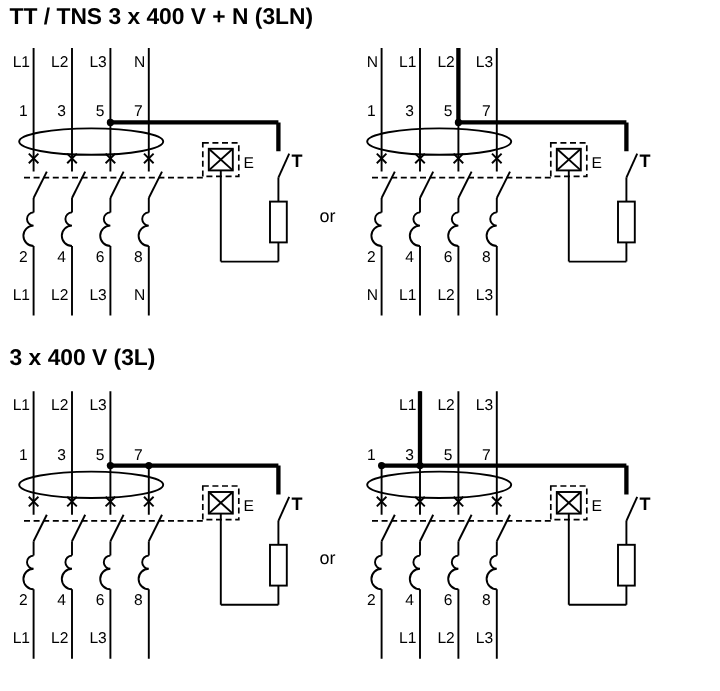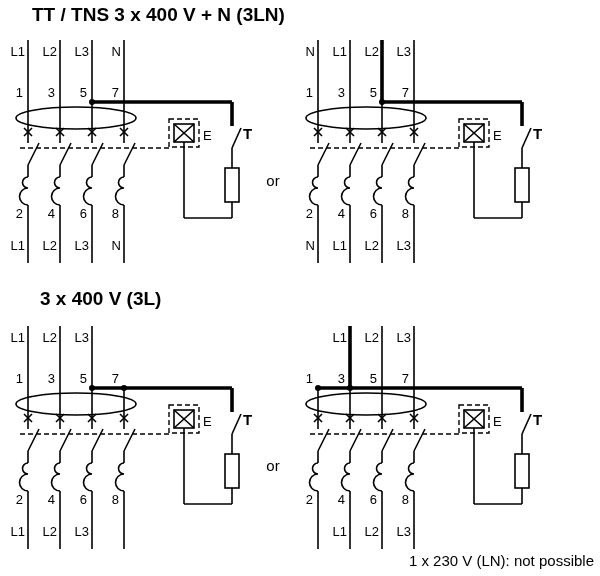--- a/index.html
+++ b/index.html
@@ -14,21 +14,21 @@
   svg .tl{font-size:15px;font-weight:bold;}
   svg .t{stroke:#000;stroke-width:1.6;fill:none;}
   svg .b{stroke:#000;stroke-width:3.6;fill:none;}
   svg .d{stroke:#000;stroke-width:1.4;fill:none;stroke-dasharray:5 3;}
 </style>
 </head>
 <body>
 
 <div id="page">
 
-  <div class="sec-title" style="top:4px;margin-left:24px;">TT / TNS 3 x 400 V + N (3LN)</div>
+  <div class="sec-title" style="top:4px;">TT / TNS 3 x 400 V + N (3LN)</div>
 
   <div class="diag" style="left:6px;top:36px;"><svg viewBox="0 0 252 232" width="252" height="232">
         <ellipse cx="70" cy="82" rx="60" ry="11" class="t"></ellipse>
         <line x1="14" y1="112" x2="163" y2="112" class="d"></line>
         <line x1="22" y1="4" x2="22" y2="107" class="t"></line>
         <line x1="22" y1="129" x2="33" y2="107" class="t"></line>
         <line x1="22" y1="129" x2="22" y2="141" class="t"></line>
         <path d="M 22 141 A 5.5 5.5 0 0 0 22 152 A 8.5 8.5 0 0 0 22 169" class="t"></path>
         <line x1="22" y1="169" x2="22" y2="227" class="t"></line>
         <line x1="18" y1="92" x2="26" y2="100" class="t"></line>
@@ -145,21 +145,21 @@
         <line x1="226" y1="112" x2="235" y2="92" class="t"></line>
         <text x="237" y="103" class="tl">T</text>
         <line x1="226" y1="112" x2="226" y2="132" class="t"></line>
         <rect x="219" y="132" width="14" height="34" class="t"></rect>
         <line x1="226" y1="166" x2="226" y2="182" class="t"></line>
         <line x1="226" y1="182" x2="178" y2="182" class="t"></line>
         <line x1="178" y1="182" x2="178" y2="106" class="t"></line>
       </svg></div>
   <div class="or-label" style="top:144px;">or</div>
 
-  <div class="sec-title" style="top:288px;margin-left:32px;">3 x 400 V (3L)</div>
+  <div class="sec-title" style="top:288px;">3 x 400 V (3L)</div>
 
   <div class="diag" style="left:6px;top:322px;"><svg viewBox="0 0 252 232" width="252" height="232">
         <ellipse cx="70" cy="82" rx="60" ry="11" class="t"></ellipse>
         <line x1="14" y1="112" x2="163" y2="112" class="d"></line>
         <line x1="22" y1="4" x2="22" y2="107" class="t"></line>
         <line x1="22" y1="129" x2="33" y2="107" class="t"></line>
         <line x1="22" y1="129" x2="22" y2="141" class="t"></line>
         <path d="M 22 141 A 5.5 5.5 0 0 0 22 152 A 8.5 8.5 0 0 0 22 169" class="t"></path>
         <line x1="22" y1="169" x2="22" y2="227" class="t"></line>
         <line x1="18" y1="92" x2="26" y2="100" class="t"></line>
@@ -274,15 +274,14 @@
         <line x1="226" y1="112" x2="235" y2="92" class="t"></line>
         <text x="237" y="103" class="tl">T</text>
         <line x1="226" y1="112" x2="226" y2="132" class="t"></line>
         <rect x="219" y="132" width="14" height="34" class="t"></rect>
         <line x1="226" y1="166" x2="226" y2="182" class="t"></line>
         <line x1="226" y1="182" x2="178" y2="182" class="t"></line>
         <line x1="178" y1="182" x2="178" y2="106" class="t"></line>
       </svg></div>
   <div class="or-label" style="top:429px;">or</div>
 
-  <div class="note">1 x 230 V (LN): not possible</div>
 
 </div>
 
 </body></html>

